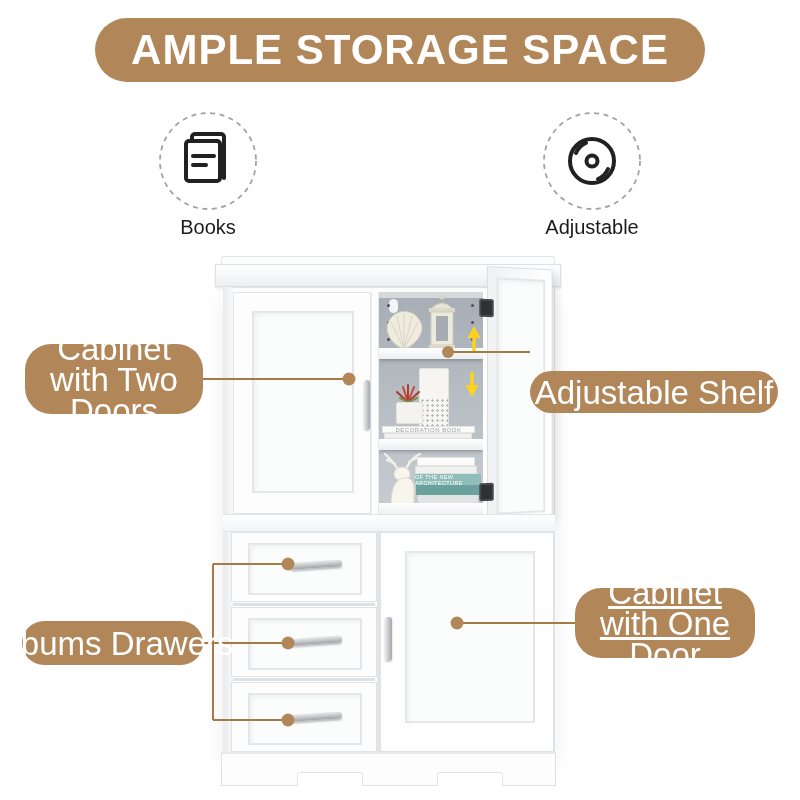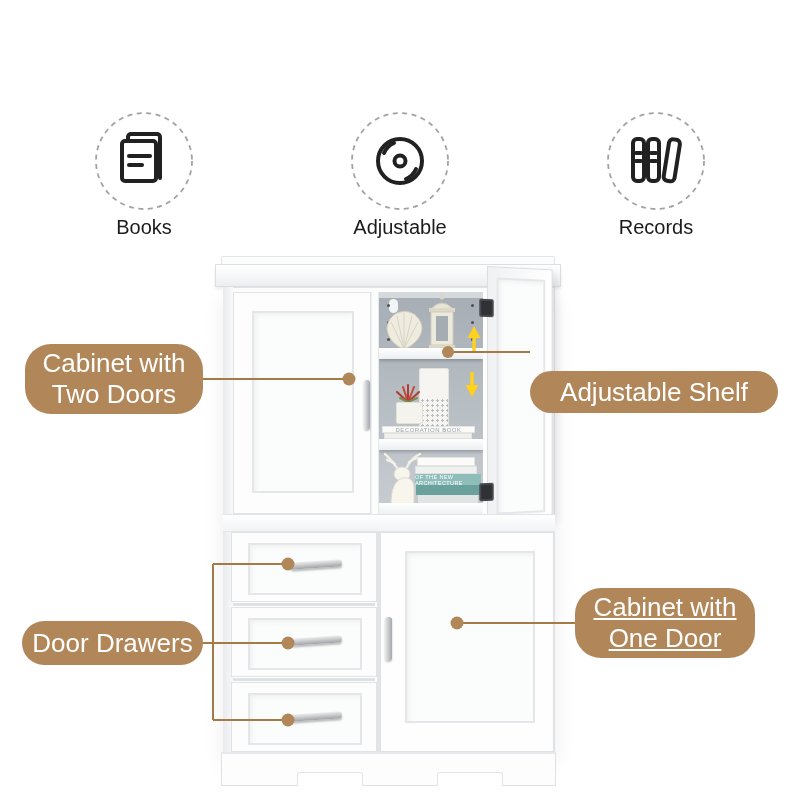--- a/index.html
+++ b/index.html
@@ -9,21 +9,21 @@
   .banner{position:absolute;left:95px;top:18px;width:610px;height:64px;border-radius:32px;
           background:#B1875A;display:flex;align-items:center;justify-content:center;
           color:#fff;font-size:42px;font-weight:700;letter-spacing:1px;z-index:3;}
   
   .cat-row{position:absolute;left:16px;top:111px;width:768px;display:flex;}
   .cat{flex:1;display:flex;flex-direction:column;align-items:center;}
   .cat svg{width:100px;height:100px;display:block;}
   .cat-label{margin-top:5px;font-size:20px;color:#1b1b1b;}
   
   .pill{position:absolute;background:#B1875A;color:#fff;display:flex;align-items:center;
-        justify-content:center;text-align:center;font-size:26px;font-weight:500;
+        justify-content:center;text-align:center;font-size:33px;font-weight:500;
         line-height:31px;z-index:6;padding:0 6px;box-sizing:border-box;}
   #pill-two-doors{left:25px;top:344px;width:178px;height:70px;border-radius:26px;}
   #pill-adjustable{left:530px;top:331px;width:248px;height:42px;border-radius:21px;white-space:nowrap;margin-top:40px;}
   #pill-three-drawers{left:22px;top:621px;width:181px;height:44px;border-radius:22px;white-space:nowrap;}
   #pill-one-door{left:575px;top:588px;width:180px;height:70px;border-radius:26px;text-decoration:underline;}
   
   #overlay{position:absolute;left:0;top:0;z-index:5;pointer-events:none;}
   
   .abs{position:absolute;box-sizing:border-box;}
   #cabinet{position:absolute;left:0;top:0;width:800px;height:800px;z-index:1;}
@@ -69,20 +69,23 @@
   .door-lower{left:380px;top:532px;width:174px;height:220px;background:#fefefe;border:1px solid #e0e3e6;}
   .plinth{left:221px;top:752px;width:335px;height:34px;background:#fdfdfe;border:1px solid #dfe2e5;border-top:2px solid #e7e9ec;}
   .notch{position:absolute;bottom:-1px;width:64px;height:13px;background:#ffffff;
          border:1px solid #e2e5e8;border-bottom:none;border-radius:3px 3px 0 0;}
 </style>
 </head>
 <body>
 
 <div id="stage">
 
+  <div class="banner">
+    <span>AMPLE STORAGE SPACE</span>
+  </div>
 
   <div class="cat-row">
     <div class="cat">
       <svg viewBox="0 0 100 100">
         <circle cx="50" cy="50" r="48" fill="none" stroke="#a3a3a3" stroke-width="1.8" stroke-dasharray="5 4.5"></circle>
         <g fill="none" stroke="#212121" stroke-width="4" stroke-linecap="round" stroke-linejoin="round">
           <path d="M34,30 v-4 a3,3 0 0 1 3,-3 h26 a3,3 0 0 1 3,3 v41"></path>
           <rect x="28" y="30" width="34" height="40" rx="3"></rect>
           <path d="M35,45 h21"></path>
             <path d="M35,54 h13"></path>
@@ -94,35 +97,20 @@
       <svg viewBox="0 0 100 100">
         <circle cx="50" cy="50" r="48" fill="none" stroke="#a3a3a3" stroke-width="1.8" stroke-dasharray="5 4.5"></circle>
         <g fill="none" stroke="#212121" stroke-width="4" stroke-linecap="round">
           <circle cx="50" cy="50" r="22"></circle>
           <circle cx="50" cy="50" r="5.5"></circle>
           <path d="M34,42 a19,19 0 0 1 10,-10"></path>
           <path d="M66,58 a19,19 0 0 1 -10,10"></path>
         </g>
       </svg>
       <div class="cat-label">Adjustable</div>
-    </div>
-    <div class="cat">
-      <svg viewBox="0 0 100 100">
-        <circle cx="50" cy="50" r="48" fill="none" stroke="#a3a3a3" stroke-width="1.8" stroke-dasharray="5 4.5"></circle>
-        <g fill="none" stroke="#212121" stroke-width="4" stroke-linecap="round" stroke-linejoin="round">
-          <rect x="27" y="28" width="11" height="42" rx="4"></rect>
-          <rect x="42" y="28" width="11" height="42" rx="4"></rect>
-          <rect x="57" y="28" width="11" height="42" rx="4" transform="rotate(9 62 70)"></rect>
-          <path d="M30,42 h5"></path>
-            <path d="M30,50 h5"></path>
-            <path d="M45,42 h5"></path>
-            <path d="M45,50 h5"></path>
-        </g>
-      </svg>
-      <div class="cat-label">Records</div>
     </div>
   </div>
 
   <div id="cabinet">
     <div class="abs crown-top"></div>
     <div class="abs crown-flare"></div>
     <div class="abs body-box"></div>
     <div class="abs side-shade"></div>
 
     <div class="abs door-upper-left">
@@ -249,16 +237,16 @@
     <g>
       <path d="M474,351 V336" stroke="#FFD21E" stroke-width="3.5" fill="none"></path>
       <polygon points="467.5,338 474,326 480.5,338" fill="#FFD21E"></polygon>
       <path d="M472,372 V387" stroke="#FFD21E" stroke-width="3.5" fill="none"></path>
       <polygon points="465.5,385 472,397 478.5,385" fill="#FFD21E"></polygon>
     </g>
   </svg>
 
   <div class="pill" id="pill-two-doors">Cabinet with Two Doors</div>
   <div class="pill" id="pill-adjustable">Adjustable Shelf</div>
-  <div class="pill" id="pill-three-drawers">Door Drawers</div>
+  <div class="pill" id="pill-three-drawers">Albums Drawers</div>
   <div class="pill" id="pill-one-door">Cabinet with One Door</div>
 
 </div>
 
 </body></html>

